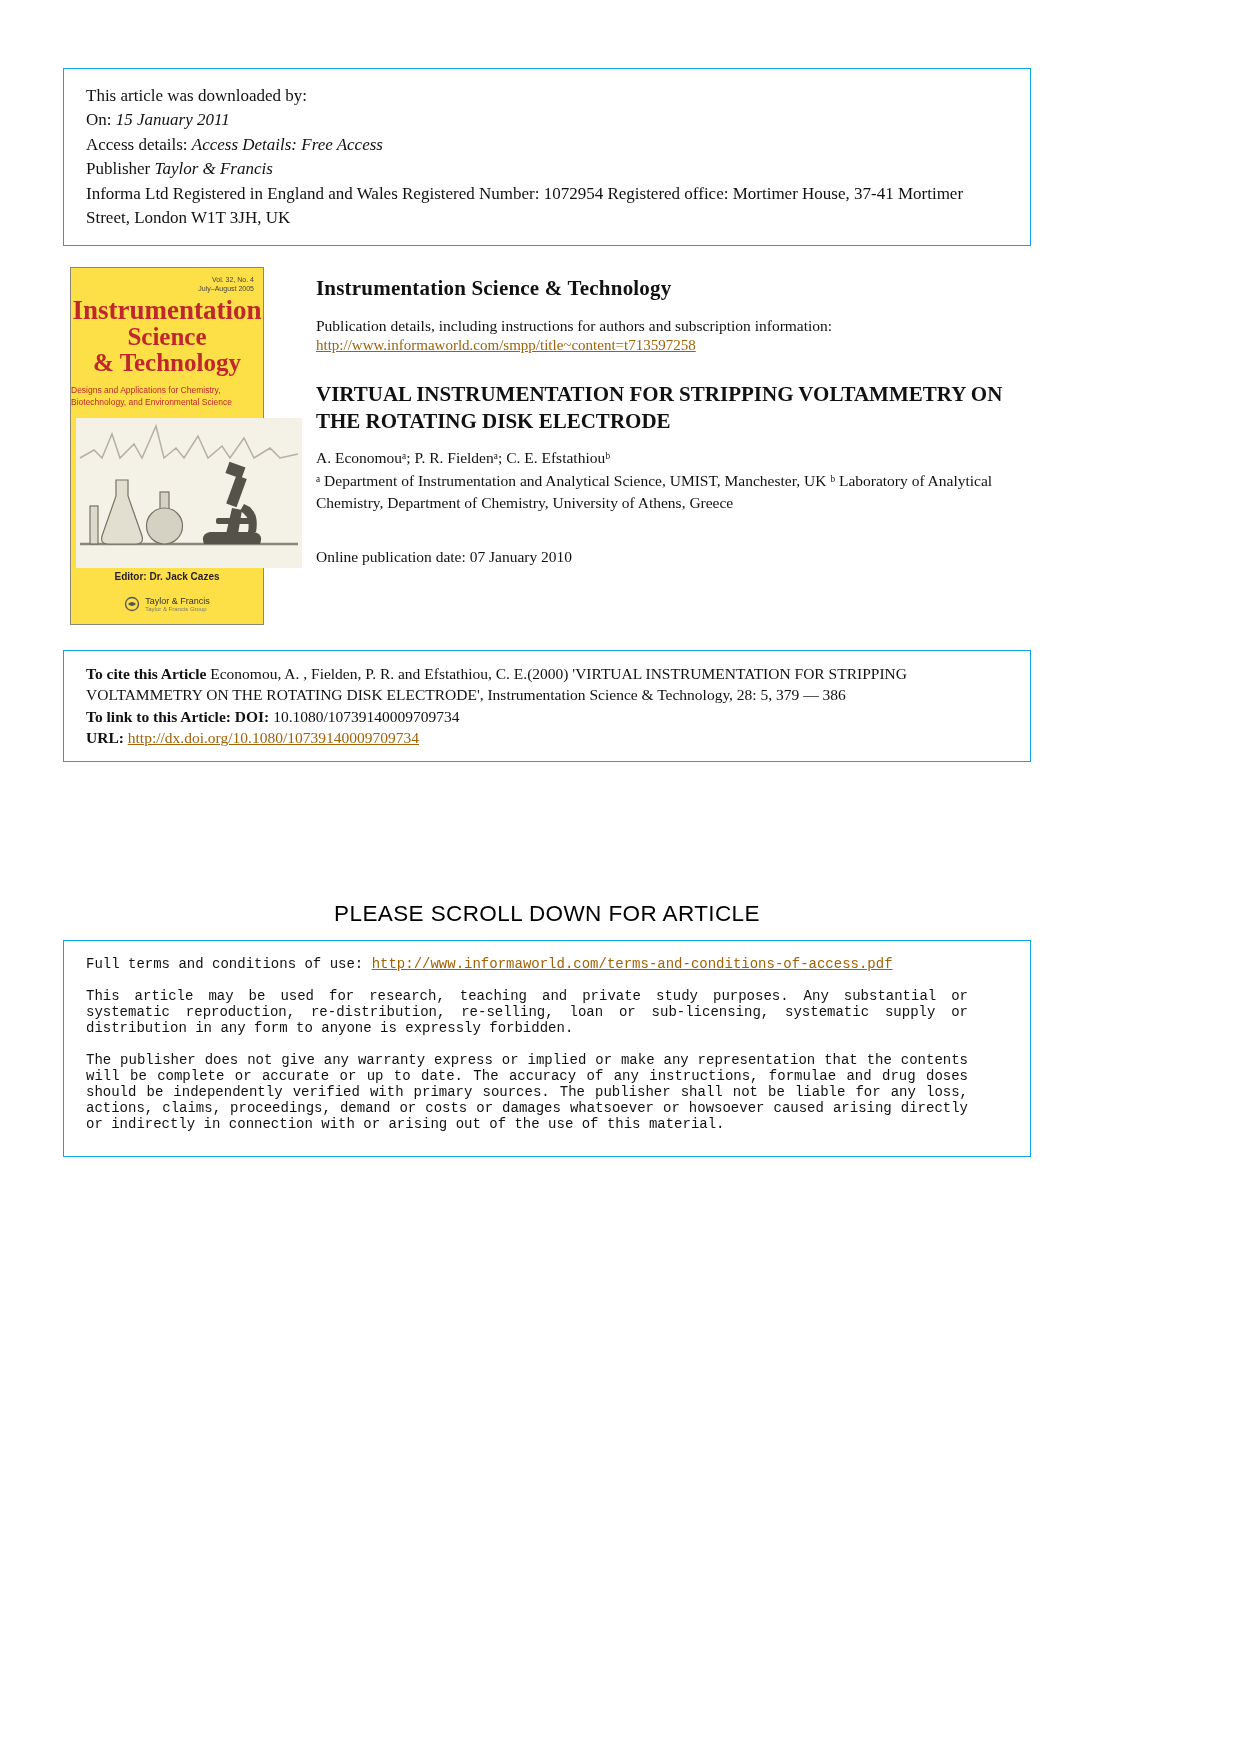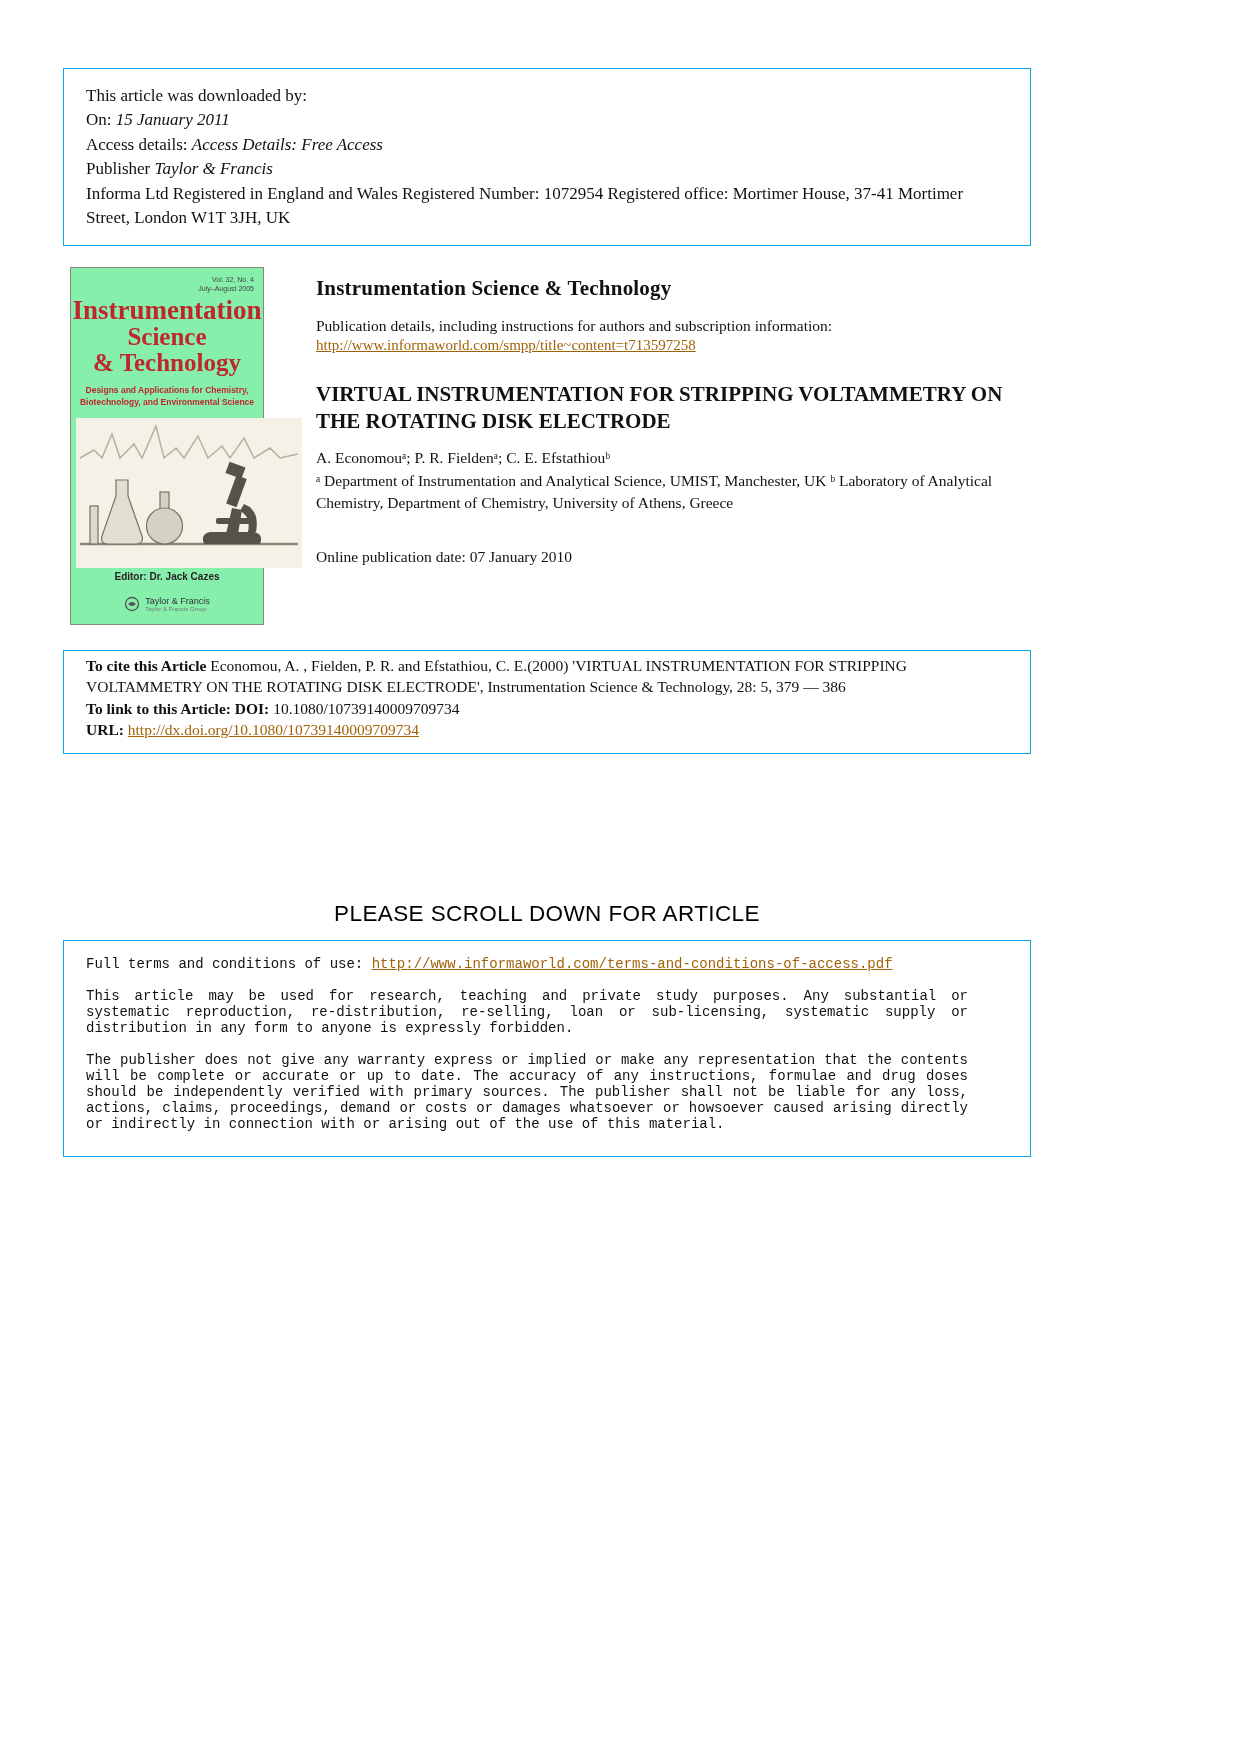--- a/index.html
+++ b/index.html
@@ -14,44 +14,44 @@
   .page { position: relative; width: 1240px; height: 1755px; overflow: hidden; }
 
   .box { position: absolute; border: 1px solid #0ea5e9; background: #fff; }
 
   
   .download-box { left: 63px; top: 68px; width: 968px; padding: 15px 22px 14px 22px; font-size: 17px; line-height: 1.44; }
   .download-box p { margin: 0; }
   .italic { font-style: italic; }
 
   
-  .cover { position: absolute; left: 70px; top: 267px; width: 194px; height: 358px; background: #86efac; border: 1px solid #8b8778; }
+  .cover { position: absolute; left: 70px; top: 267px; width: 194px; height: 358px; background: #fde047; border: 1px solid #8b8778; }
   .cover-issue { position: absolute; top: 7px; right: 9px; font-size: 7px; color: #444; text-align: right; line-height: 1.35; font-family: "Liberation Sans", "DejaVu Sans", sans-serif; }
   .cover-title { margin-top: 28px; text-align: center; color: #c0272d; font-weight: bold; line-height: 1.04; font-family: "Liberation Serif", serif; }
   .ct1 { font-size: 27px; } .ct2 { font-size: 25px; } .ct3 { font-size: 25px; }
-  .cover-subtitle { margin-top: 9px; text-align: center; color: #c0272d; font-size: 8.5px; font-weight: bold; line-height: 1.35; font-family: "Liberation Sans", sans-serif; }
+  .cover-subtitle { margin-top: 9px; color: #c0272d; font-size: 8.5px; font-weight: normal; line-height: 1.35; font-family: "Liberation Sans", sans-serif; }
   .cover-art { position: absolute; left: 5px; top: 150px; width: 226px; height: 150px; background: #f4f1e7; }
   .cover-editor { position: absolute; bottom: 42px; left: 0; width: 100%; text-align: center; font-size: 10px; font-weight: bold; color: #2a2222; font-family: "Liberation Sans", sans-serif; }
   .cover-logo { position: absolute; bottom: 11px; left: 0; width: 100%; display: flex; align-items: center; justify-content: center; gap: 5px; }
   .tf-text { font-size: 9px; color: #333; line-height: 1.15; text-align: left; font-family: "Liberation Sans", sans-serif; }
   .tf-sub { font-size: 6px; color: #777; }
 
   
   .article-info { position: absolute; left: 316px; top: 276px; width: 716px; }
   .journal-title { font-size: 21px; font-weight: bold; margin: 0 0 7px 0; letter-spacing: 0.2px; }
   .pub-details { font-size: 15.5px; margin: 16px 0 2px 0; }
   .pub-link-line { font-size: 15px; margin: 0; }
   a.link { color: #a16207; text-decoration: underline; cursor: pointer; }
   .article-title { font-size: 21px; font-weight: bold; line-height: 1.3; margin: 27px 0 0 0; }
   .authors { font-size: 15.5px; margin: 13px 0 0 0; }
   .affiliations { font-size: 15.5px; line-height: 1.45; margin: 3px 0 0 0; }
   .online-date { font-size: 15.5px; margin: 33px 0 0 0; }
 
   
-  .citation-box { left: 63px; top: 650px; width: 968px; padding: 4px 20px 12px 22px; font-size: 15.5px; line-height: 1.38; }
+  .citation-box { left: 63px; top: 650px; width: 968px; padding: 12px 20px 12px 22px; font-size: 15.5px; line-height: 1.38; }
   .citation-box p { margin: 0; }
   .cite-para { margin-bottom: 11px; }
   .bold { font-weight: bold; }
 
   
   .scroll-notice { position: absolute; left: 63px; top: 901px; width: 968px; text-align: center; font-family: "Liberation Sans", "DejaVu Sans", sans-serif; font-size: 22.5px; letter-spacing: 0.4px; color: #000; }
 
   
   .terms-box { left: 63px; top: 940px; width: 968px; min-height: 213px; padding: 15px 0 8px 22px; font-family: "Liberation Mono", "DejaVu Sans Mono", monospace; font-size: 14px; line-height: 16px; color: #111; }
   .terms-inner { width: 882px; }

